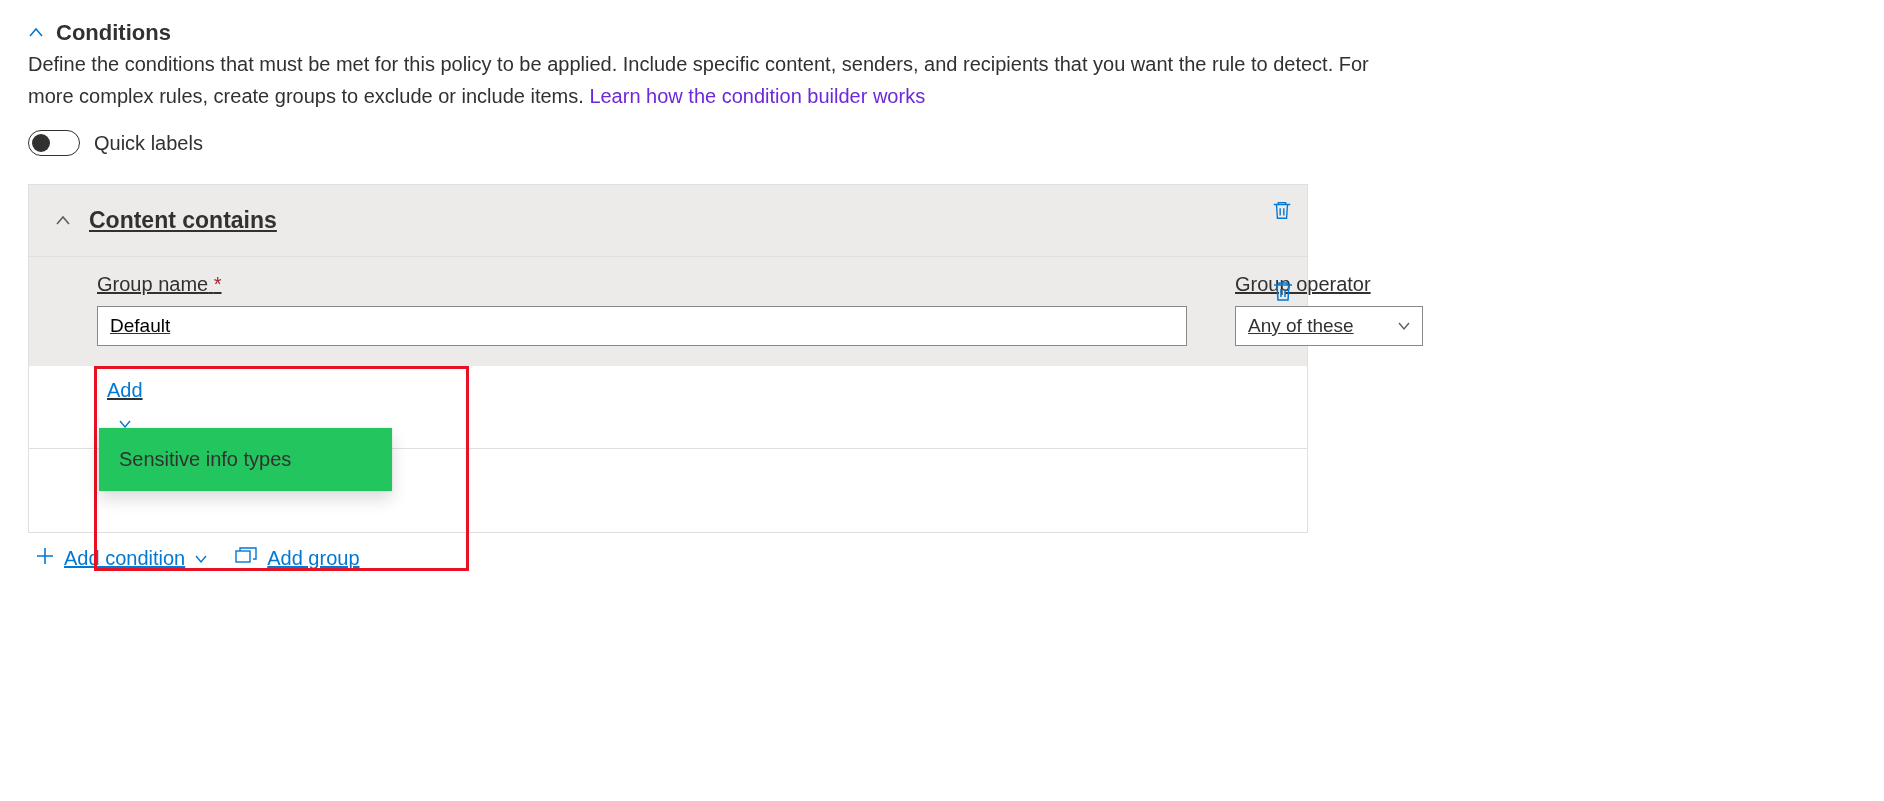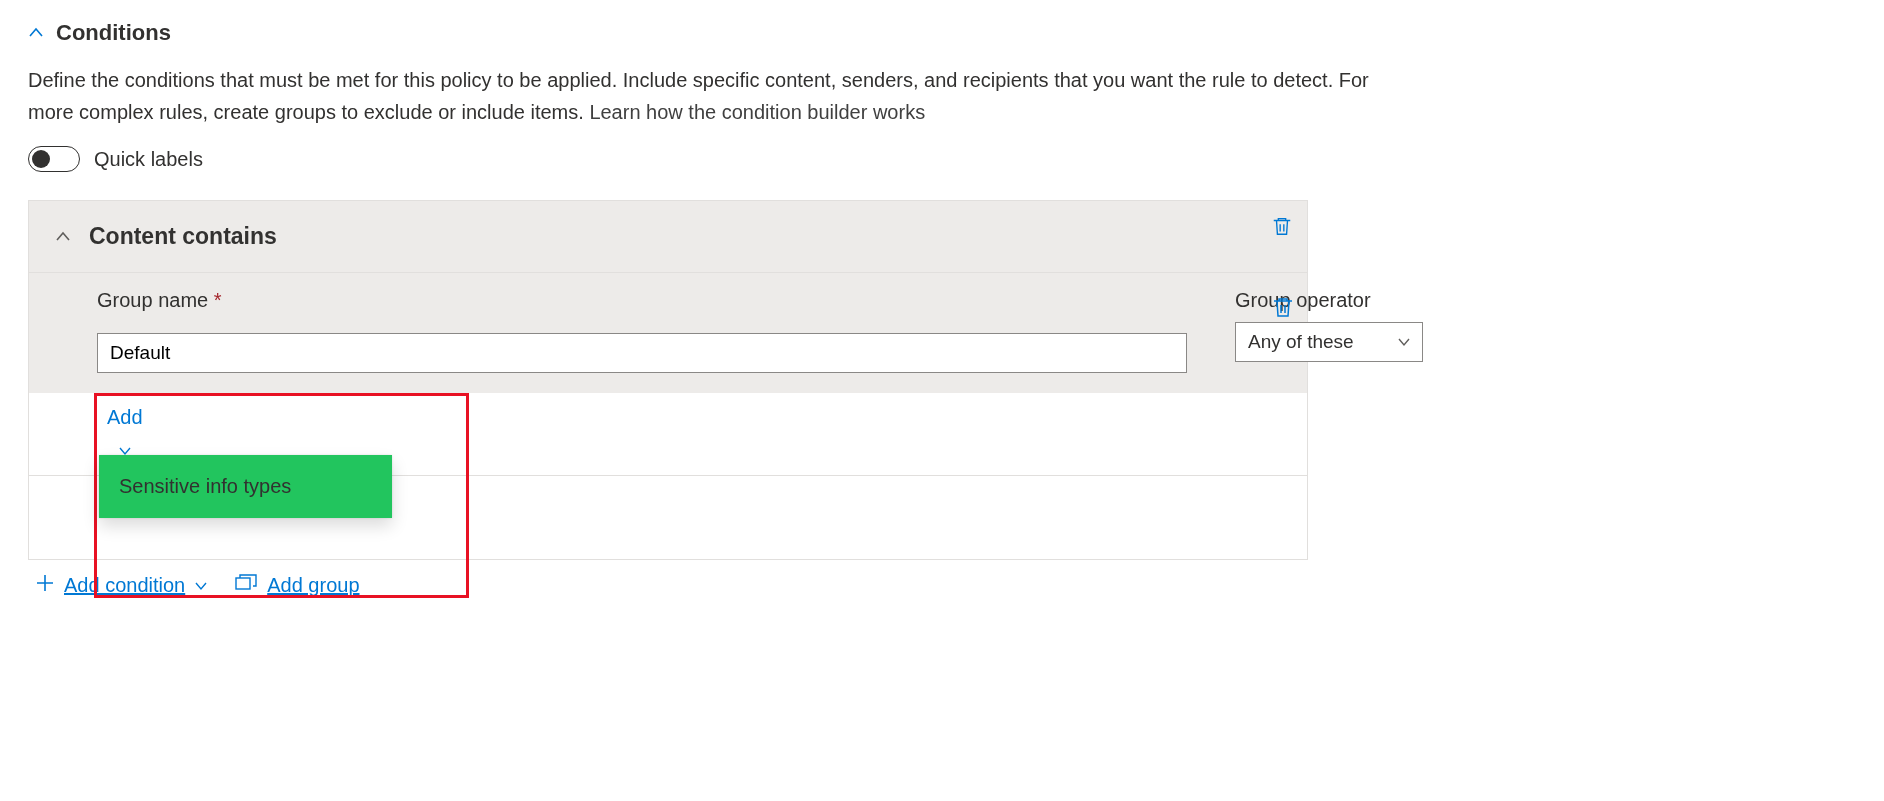--- a/index.html
+++ b/index.html
@@ -9,58 +9,59 @@
     color: #323130;
     margin: 0;
     padding: 20px 28px;
     background: #fff;
     width: 1884px;
   }
   .section-header {
     display: flex;
     align-items: center;
     gap: 12px;
-    margin-bottom: 18px;
+    margin-bottom: 2px;
   }
   .section-title {
     font-weight: 600;
     font-size: 22px;
   }
   .chev {
     width: 16px;
     height: 16px;
     display: inline-flex;
     align-items: center;
     justify-content: center;
   }
   .chev svg { width: 16px; height: 16px; }
   .desc {
     font-size: 20px;
     line-height: 1.6;
     color: #323130;
     max-width: 1380px;
     margin-bottom: 18px;
   }
-  .link { color: #404040; cursor: pointer; text-decoration: none; }
+  .link { color: #6d28d9; cursor: pointer; text-decoration: none; }
   .toggle-row { display: flex; align-items: center; gap: 14px; margin-bottom: 28px; }
   .toggle {
     width: 52px; height: 26px; border: 1.5px solid #323130; border-radius: 26px;
     position: relative; cursor: pointer; background: #fff;
   }
   .toggle .knob {
     position: absolute; left: 3px; top: 2.5px;
     width: 18px; height: 18px; border-radius: 50%;
     background: #323130;
   }
   .toggle-label { font-size: 20px; }
 
   .panel {
     border: 1px solid #e1dfdd;
     background: #fff;
     width: 1280px;
+    text-decoration: underline;
   }
   .panel-head {
     background: #edebe9;
     display: flex;
     align-items: center;
     padding: 22px 26px;
     position: relative;
   }
   .panel-head .chev { margin-right: 18px; }
   .panel-title { font-weight: 700; font-size: 23px; }
@@ -83,21 +84,20 @@
   .field-col { display: flex; flex-direction: column; gap: 10px; }
   .field-label { font-size: 20px; font-weight: 400; }
   .req { color: #a4262c; }
   .text-input {
     width: 1090px; height: 40px;
     border: 1px solid #8a8886;
     padding: 0 12px;
     font-size: 19px;
     background: #fff;
     font-family: inherit;
-    margin-top: 11px;
   }
   .op-col { margin-left: auto; }
   .select-box {
     width: 188px; height: 40px;
     border: 1px solid #8a8886;
     background: #fff;
     display: flex; align-items: center; justify-content: space-between;
     padding: 0 12px; font-size: 19px; cursor: pointer; text-align: right;
   }
   .small-chev svg { width: 12px; height: 12px; }

